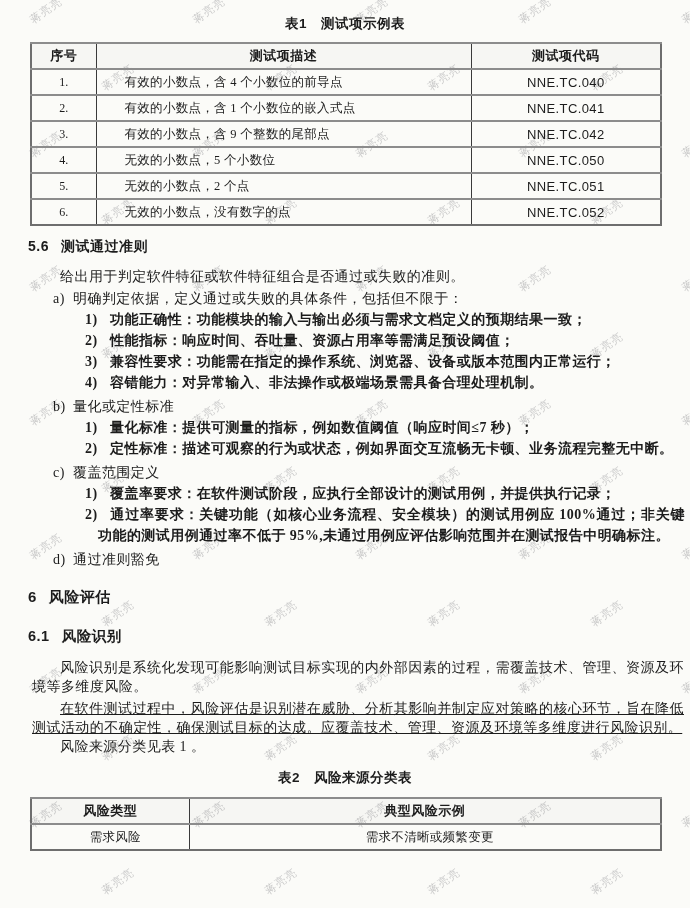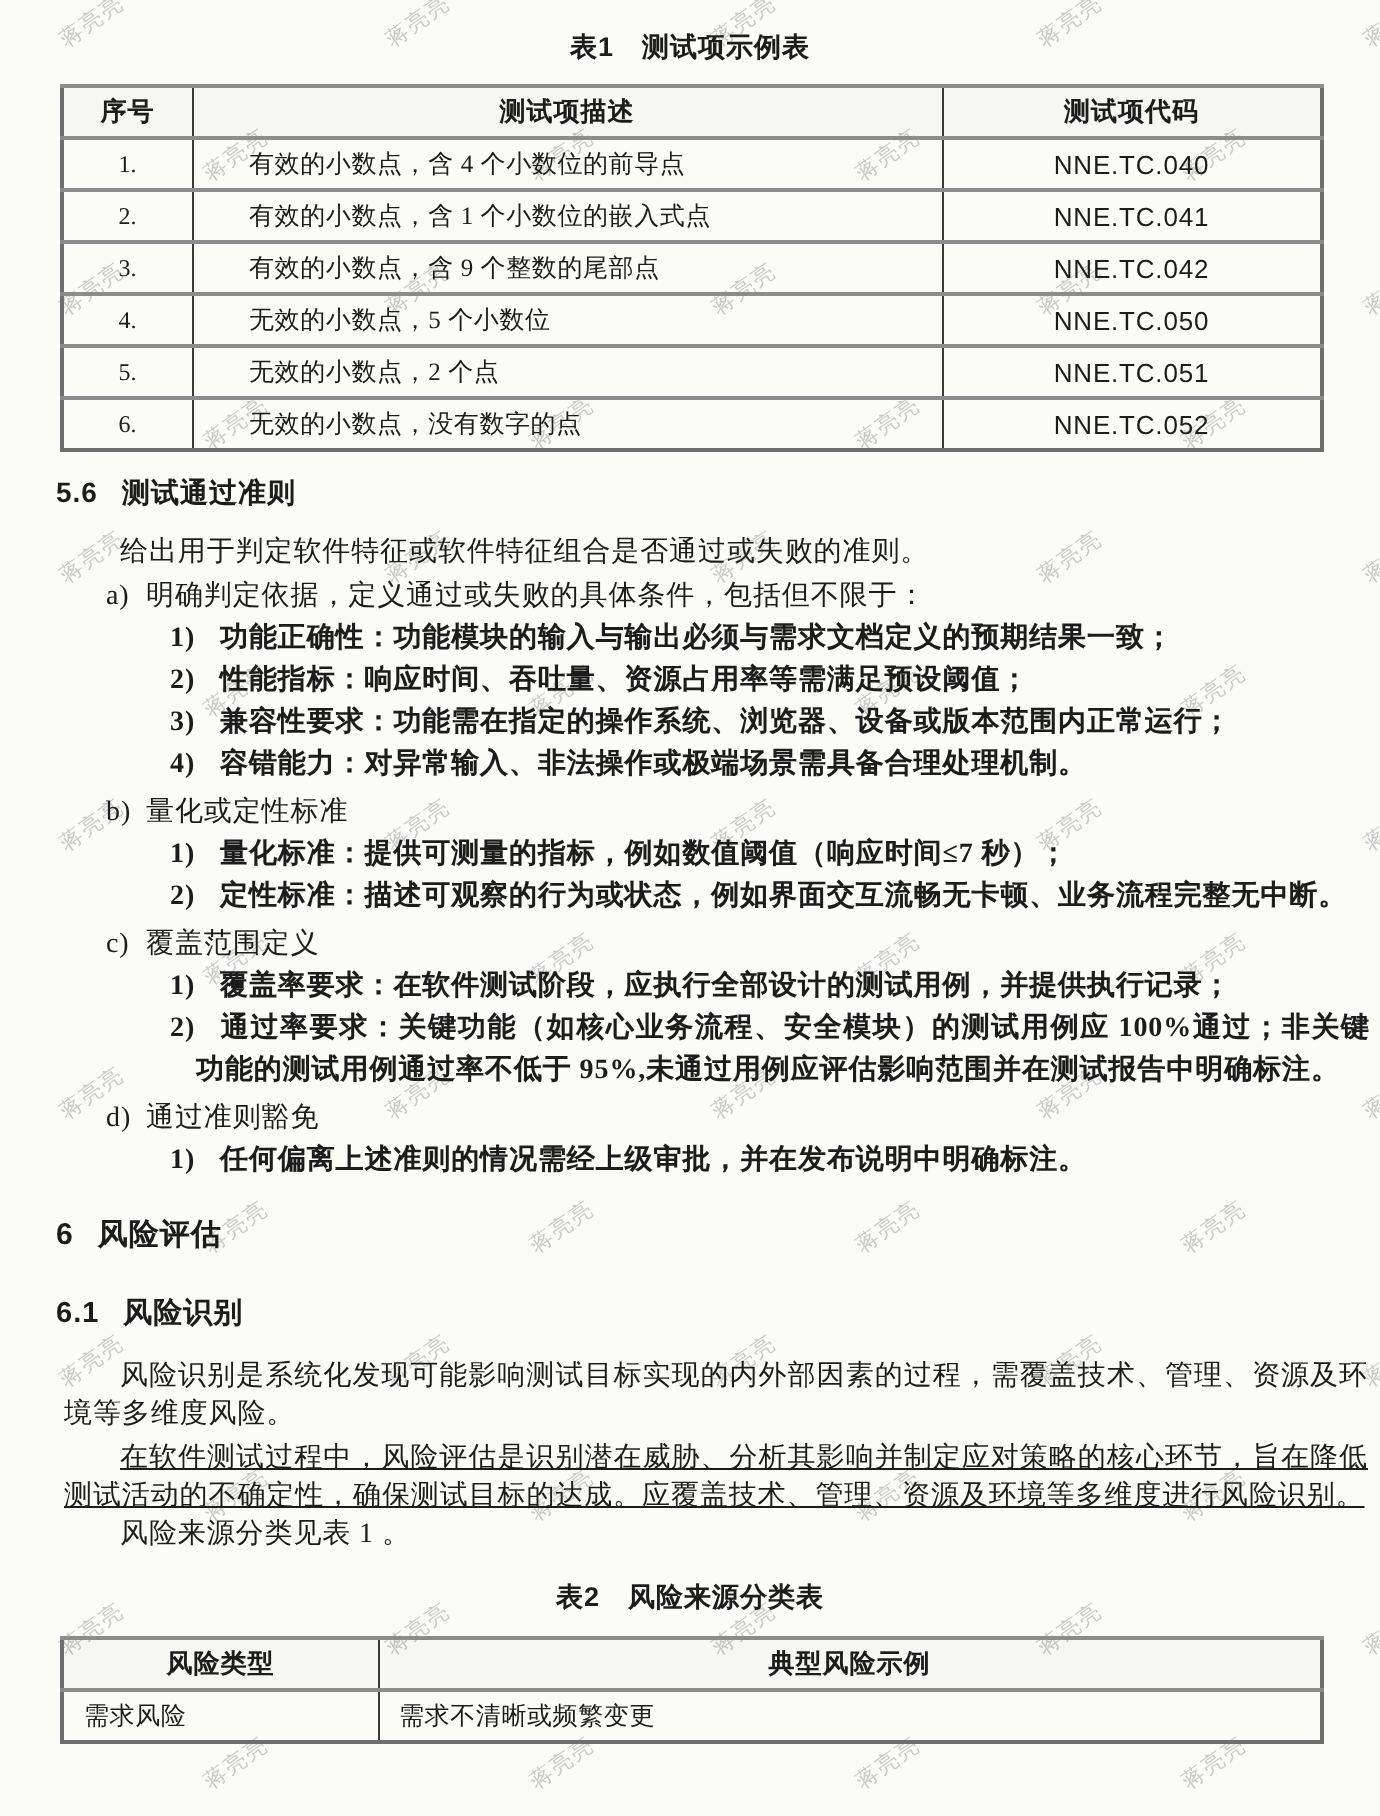--- a/index.html
+++ b/index.html
@@ -22,21 +22,21 @@
           border:2px solid #6e6e6e; table-layout:fixed; }
   th, td { border-left:1px solid #3a3a3a; border-top:2px solid #8c8c8c; height:26px;
            vertical-align:middle; background:transparent; }
   th { font-family:Liberation Serif, serif; font-weight:bold;
        font-size:13px; letter-spacing:0.5px; background:rgba(0,0,0,0.02); }
   td.no   { text-align:center; font-size:12px; }
   td.desc { text-align:left; padding-left:28px; font-size:12.5px; letter-spacing:0.3px; }
   td.code { text-align:center; font-family:"Liberation Sans","DejaVu Sans",sans-serif;
             font-size:13px; letter-spacing:0.4px; }
   #table2 { margin-top:11px; }
-  #table2 td { font-size:12.5px; padding-left:10px; letter-spacing:0.3px; }
+  #table2 td { font-size:12.5px; padding-left:10px; letter-spacing:0.3px;text-align:center; }
 
   .h-sec { font-family:"Liberation Sans","DejaVu Sans",sans-serif; font-weight:bold;
            margin-left:28px; letter-spacing:0.5px; }
   .h-56 { margin-top:12px; font-size:14px; line-height:16px; }
   .h-6  { margin-top:18px; font-size:15px; line-height:18px; }
   .h-61 { margin-top:22px; font-size:14.5px; line-height:16px; }
   .h-sec .num { font-family:"Liberation Sans",sans-serif; margin-right:12px; }
 
   .para { margin:0 6px 0 32px; font-size:14px; letter-spacing:0.45px;
           line-height:19px; text-indent:28px; text-align:justify; }
@@ -185,21 +185,20 @@
 
       <div class="li-a grp"><span class="lbl">b)</span><span>量化或定性标准</span></div>
       <div class="li-1"><span class="lbl">1)</span><span>量化标准：提供可测量的指标，例如数值阈值（响应时间≤7 秒）；</span></div>
       <div class="li-1"><span class="lbl">2)</span><span>定性标准：描述可观察的行为或状态，例如界面交互流畅无卡顿、业务流程完整无中断。</span></div>
 
       <div class="li-a grp"><span class="lbl">c)</span><span>覆盖范围定义</span></div>
       <div class="li-1"><span class="lbl">1)</span><span>覆盖率要求：在软件测试阶段，应执行全部设计的测试用例，并提供执行记录；</span></div>
       <div class="li-1"><span class="lbl">2)</span><span>通过率要求：关键功能（如核心业务流程、安全模块）的测试用例应 100%通过；非关键功能的测试用例通过率不低于 95%,未通过用例应评估影响范围并在测试报告中明确标注。</span></div>
 
       <div class="li-a grp"><span class="lbl">d)</span><span>通过准则豁免</span></div>
-      <div class="li-1"><span class="lbl">1)</span><span>任何偏离上述准则的情况需经上级审批，并在发布说明中明确标注。</span></div>
     </div>
 
     <div class="h-sec h-6"><span class="num">6</span><span>风险评估</span></div>
 
     <div class="h-sec h-61"><span class="num">6.1</span><span>风险识别</span></div>
 
     <p class="para p1">风险识别是系统化发现可能影响测试目标实现的内外部因素的过程，需覆盖技术、管理、资源及环境等多维度风险。</p>
     <p class="para p2">在软件测试过程中，风险评估是识别潜在威胁、分析其影响并制定应对策略的核心环节，旨在降低测试活动的不确定性，确保测试目标的达成。应覆盖技术、管理、资源及环境等多维度进行风险识别。</p>
     <p class="para p3">风险来源分类见表 1 。</p>
 

